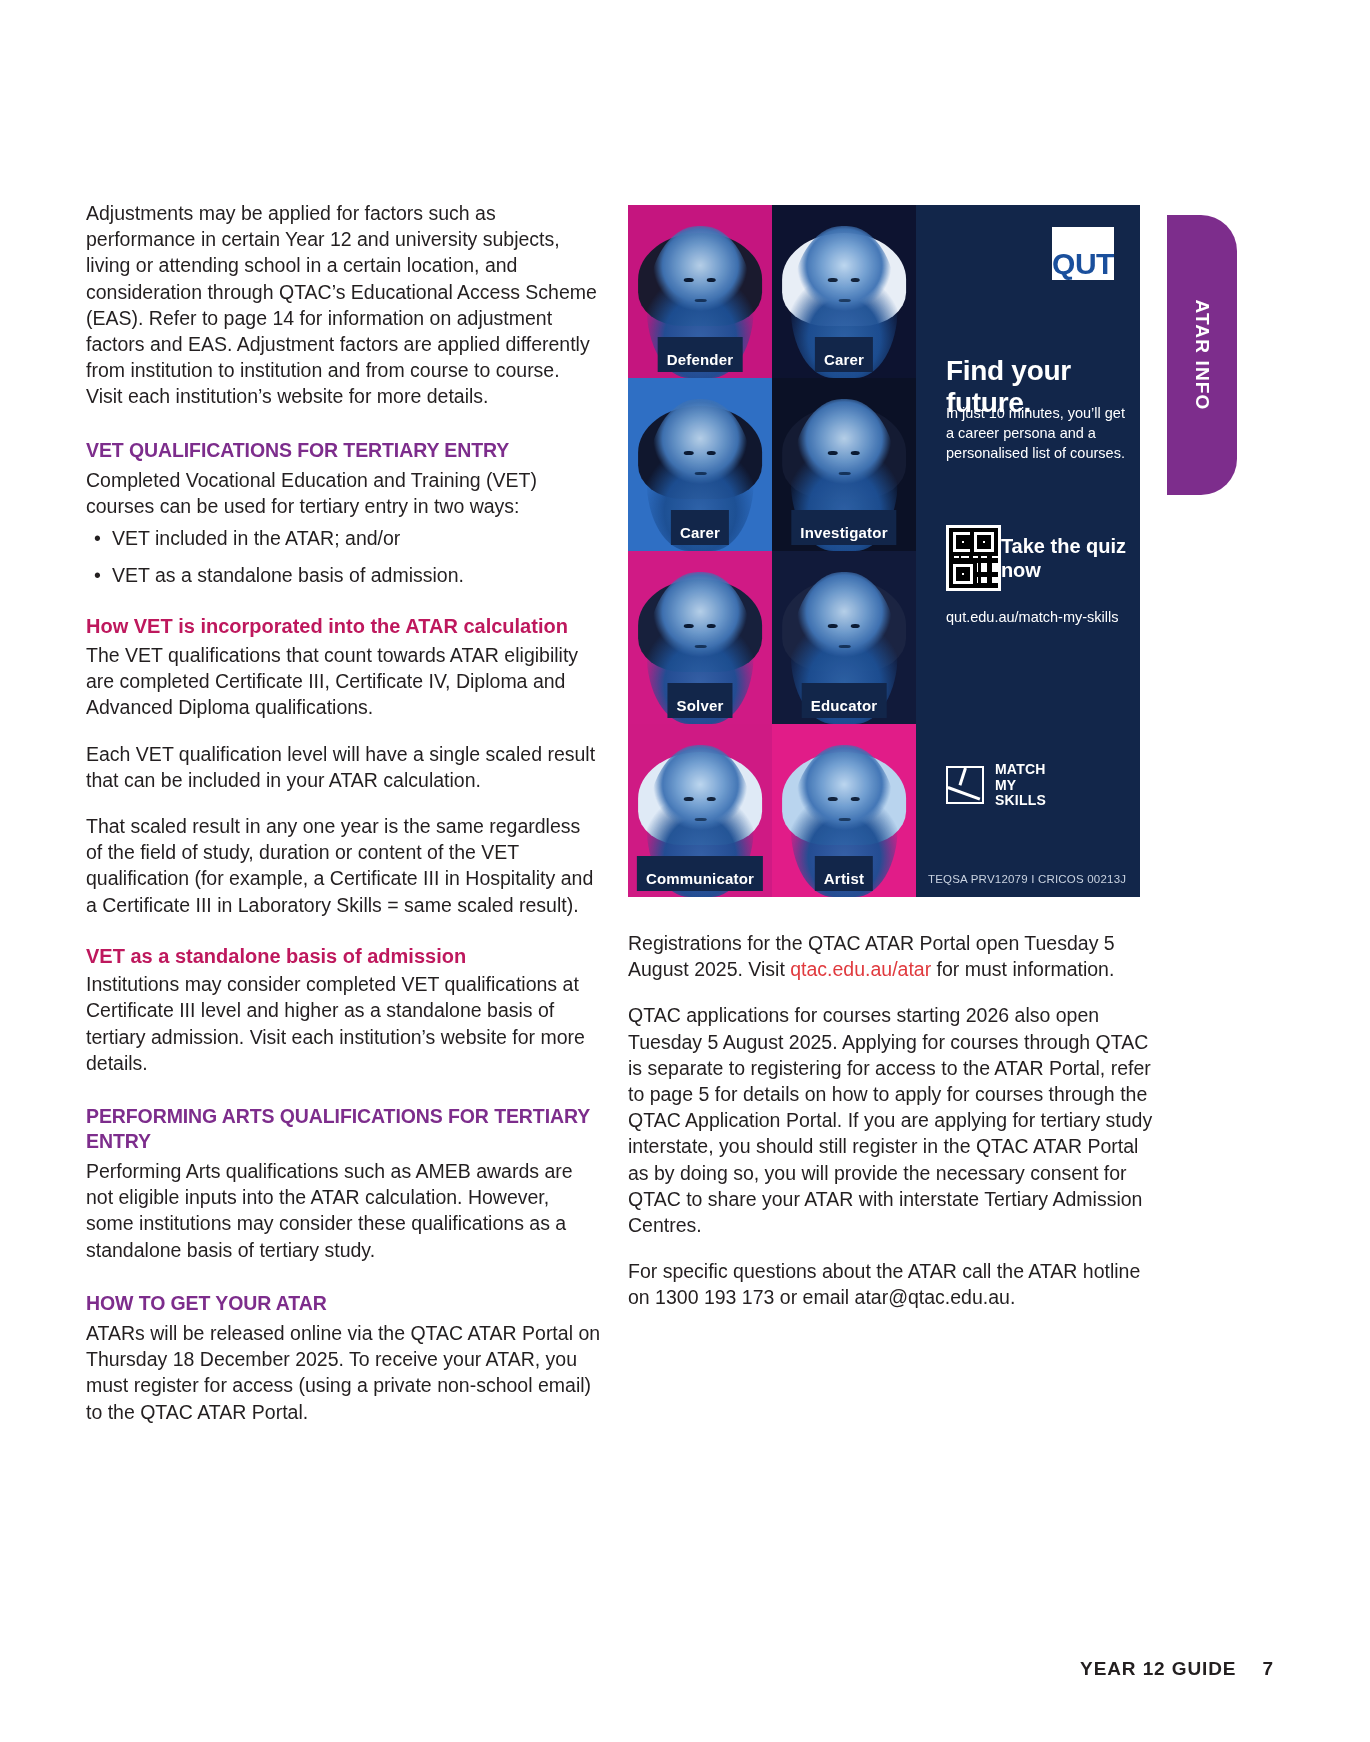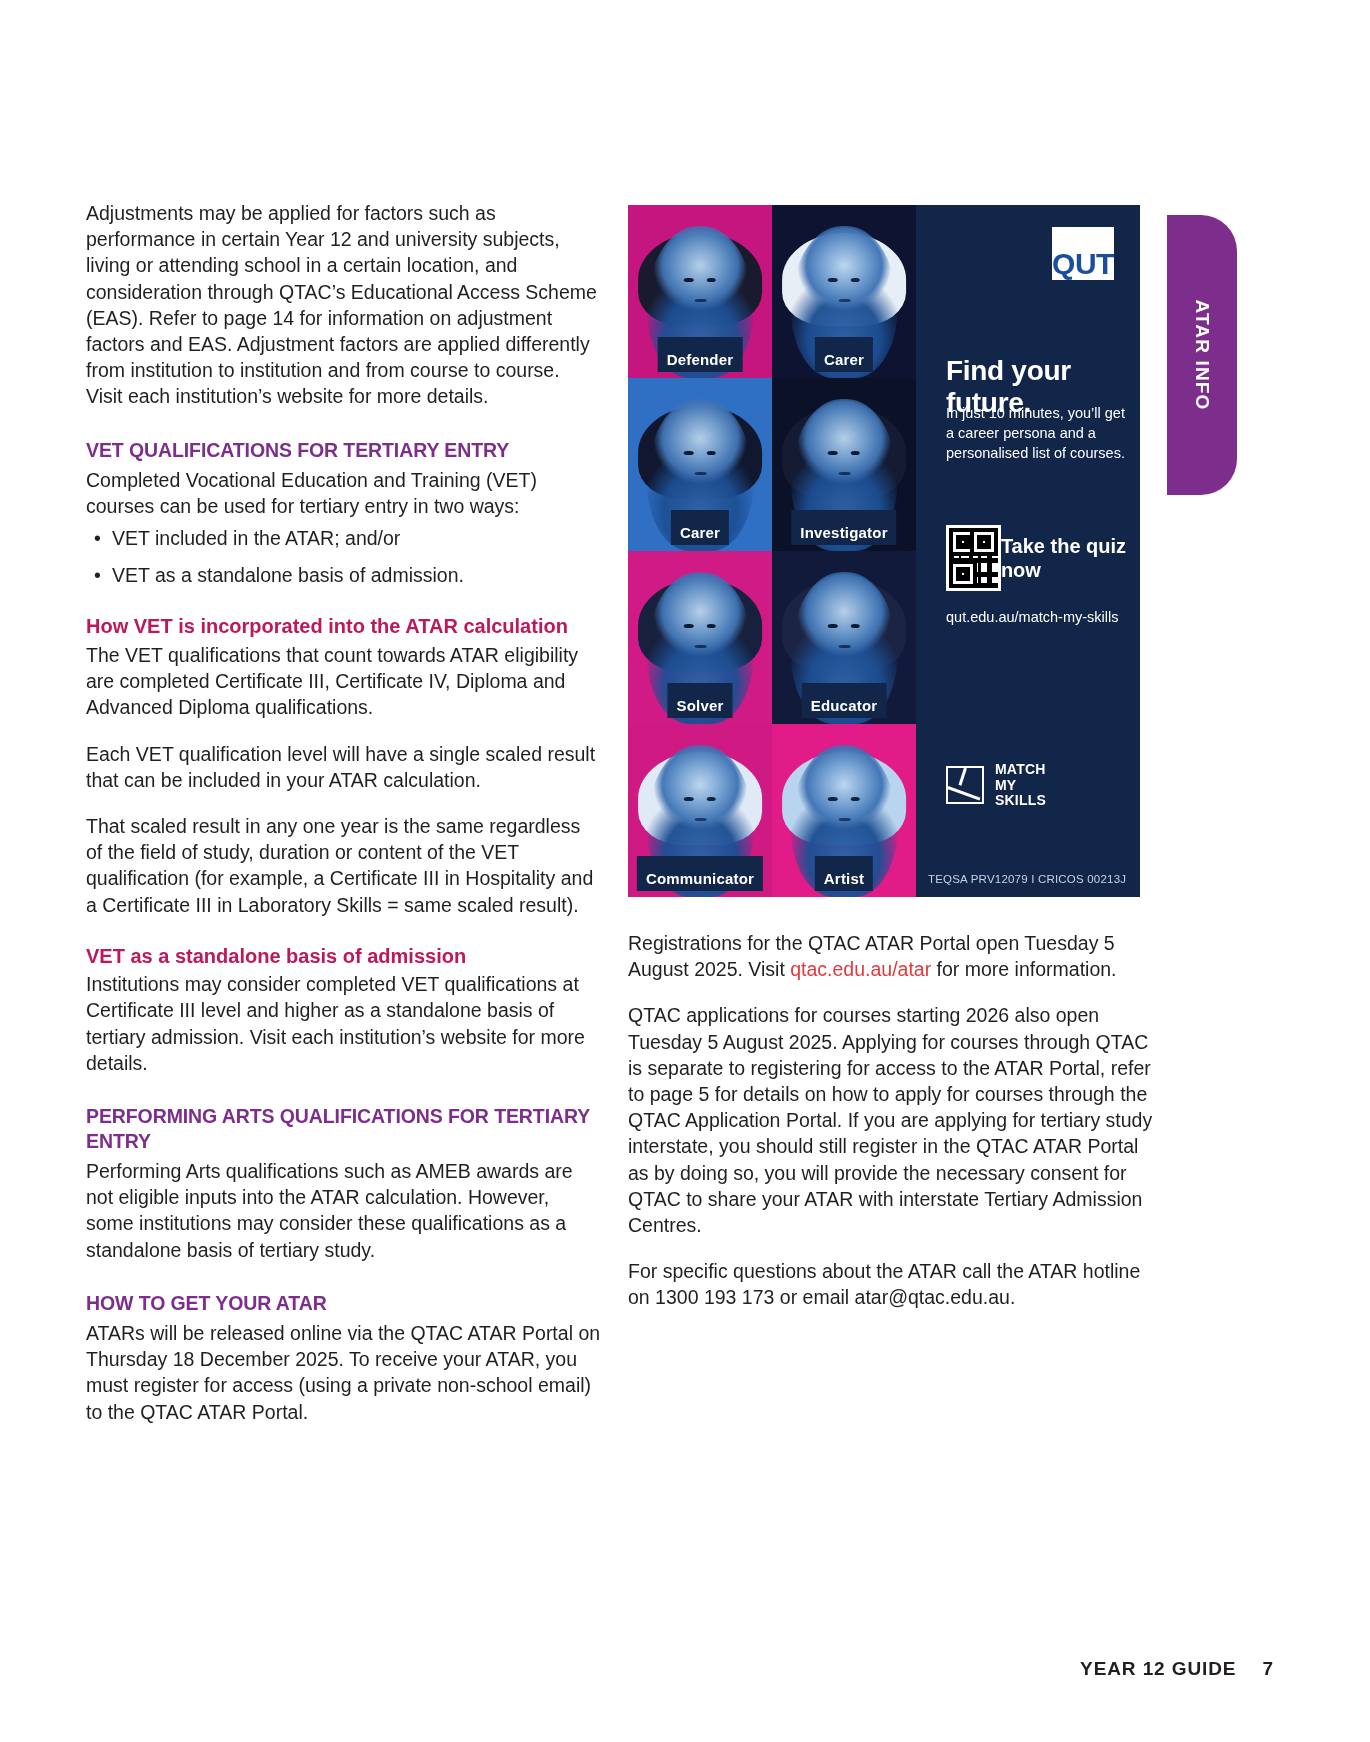--- a/index.html
+++ b/index.html
@@ -511,21 +511,21 @@
         <span>MY</span><br>
         <span>SKILLS</span>
       </span>
     </div>
 
     <div class="ad-fineprint">TEQSA PRV12079  I  CRICOS 00213J</div>
   </div>
 </div>
 
 <div class="col-right-text">
-  <p class="body"><span>Registrations for the QTAC ATAR Portal open Tuesday 5 August 2025. Visit </span><a class="inline-link" href="#">qtac.edu.au/atar</a><span> for more information.</span></p>
+  <p class="body"><span>Registrations for the QTAC ATAR Portal open Tuesday 5 August 2025. Visit </span><a class="inline-link" href="#">qtac.edu.au/atar</a><span> for must information.</span></p>
 
   <p class="body">QTAC applications for courses starting 2026 also open Tuesday 5 August 2025. Applying for courses through QTAC is separate to registering for access to the ATAR Portal, refer to page 5 for details on how to apply for courses through the QTAC Application Portal. If you are applying for tertiary study interstate, you should still register in the QTAC ATAR Portal as by doing so, you will provide the necessary consent for QTAC to share your ATAR with interstate Tertiary Admission Centres.</p>
 
   <p class="body">For specific questions about the ATAR call the ATAR hotline on 1300 193 173 or email atar@qtac.edu.au.</p>
 </div>
 
 <div class="footer">
   <span class="footer-label">YEAR 12 GUIDE</span>
   <span class="footer-page">7</span>
 </div>

